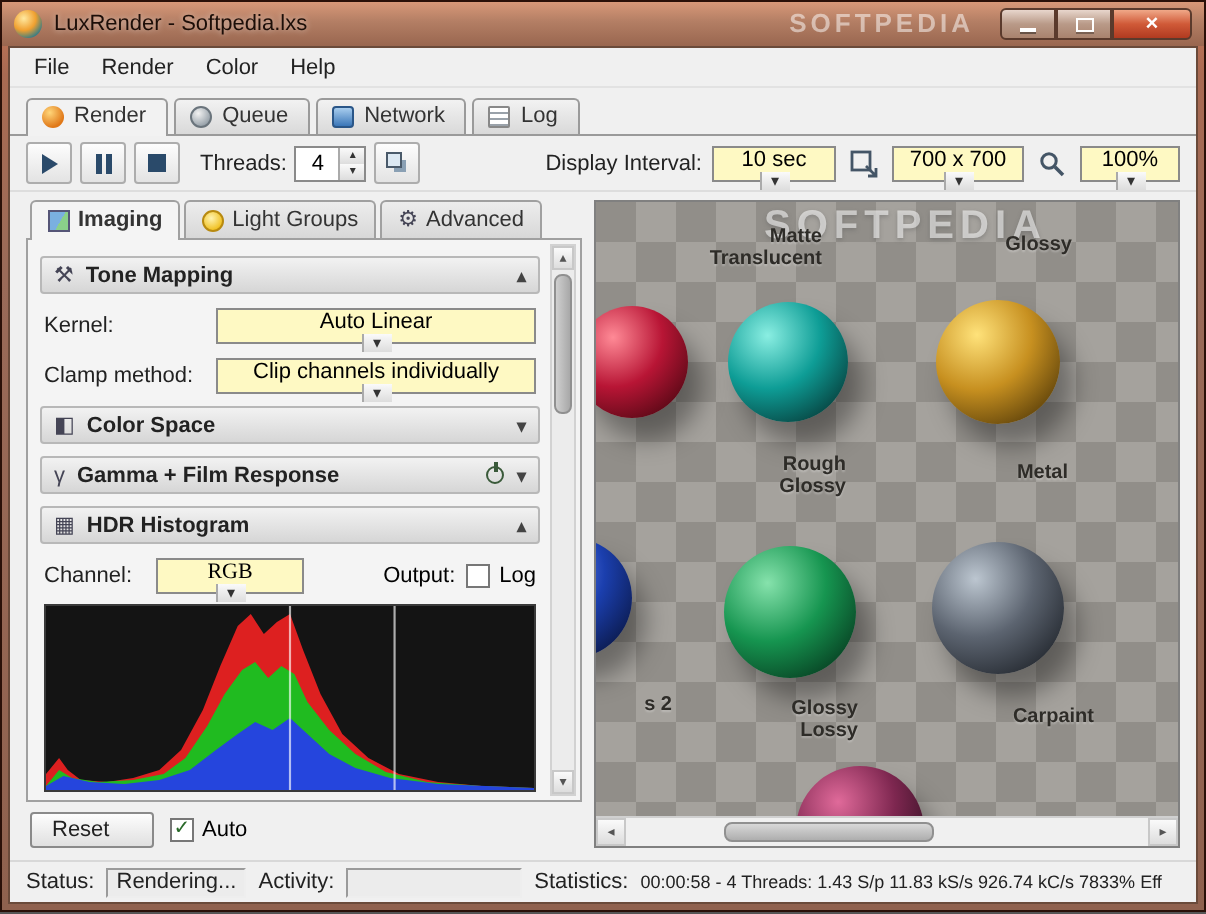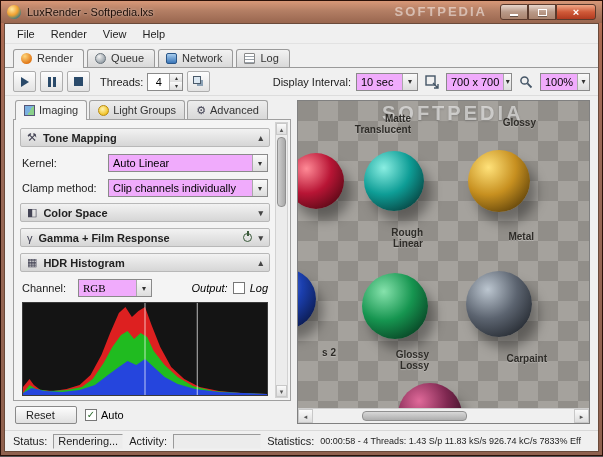--- a/index.html
+++ b/index.html
@@ -57,54 +57,54 @@
   .pause-bar { width: 3px; height: 10px; background: #2a4a6a; }
   .stop-glyph { width: 9px; height: 9px; background: #2a4a6a; }
   .copy-glyph { width: 8px; height: 8px; border: 1px solid #4a5a6a; background: #dce8f2; box-shadow: 3px 3px 0 -1px #8aa0b4; margin: 0 3px 3px 0; }
   .tb-label { color: #222; margin-left: 6px; }
   .spin { width: 36px; height: 18px; border: 1px solid #8a8a8a; background: #fff; display: flex; }
   .spin-val { flex: 1; text-align: center; line-height: 16px; }
   .spin-arrows { width: 13px; display: flex; flex-direction: column; border-left: 1px solid #aaa; }
   .spin-arrows span { flex: 1; font-size: 6px; line-height: 8px; text-align: center;
     background: linear-gradient(#fafafa, #ddd); color: #333; }
   .toolbar-right { margin-left: auto; display: flex; align-items: center; gap: 5px; }
-  .combo { height: 18px; border: 1px solid #8a8a8a; background: #f0abfc; display: flex; align-items: center; }
+  .combo { height: 18px; border: 1px solid #8a8a8a; background: #fef9c3; display: flex; align-items: center; flex-direction: column; }
   .combo-text { padding: 0 4px; flex: 1; white-space: nowrap; }
   .combo-arrow { width: 15px; height: 100%; border-left: 1px solid #aaa; background: linear-gradient(#fafafa, #ddd);
     display: flex; align-items: center; justify-content: center; font-size: 8px; color: #333; }
   .mini-icon { width: 18px; height: 18px; display: flex; align-items: center; justify-content: center; }
   
   .main { flex: 1; display: flex; gap: 6px; padding: 4px 8px 6px 8px; background: #f0f0f0; min-height: 0; }
   .left-panel { width: 278px; display: flex; flex-direction: column; min-height: 0; }
   .panel-tabs { display: flex; padding-left: 2px; }
   .ptab { display: flex; align-items: center; gap: 4px; padding: 3px 8px; margin-right: 2px;
     border: 1px solid #a0a0a0; border-bottom: none; border-radius: 3px 3px 0 0;
     background: linear-gradient(#ededed, #d8d8d8); color: #333; }
-  .ptab.active { background: #f4f4f4; position: relative; z-index: 2; margin-bottom: -1px; padding-bottom: 4px; }
+  .ptab.active { background: #f4f4f4; position: relative; z-index: 2; margin-bottom: -1px; padding-bottom: 4px; font-weight: bold; }
   .picon { width: 11px; height: 11px; display: inline-block; }
   .picon-imaging { background: linear-gradient(120deg, #7ab0e0 55%, #8ad08a 55%); border: 1px solid #557; }
   .picon-light { border-radius: 50%; background: radial-gradient(circle at 40% 35%, #fff3b0, #f0c020 75%); border: 1px solid #b88a10; }
   .picon-gear { font-size: 11px; line-height: 11px; color: #445; }
   .panel-body { flex: 1; border: 1px solid #a0a0a0; background: #f4f4f4; position: relative;
     padding: 2px 20px 4px 6px; min-height: 0; overflow: hidden; }
   .sect-header { height: 19px; margin-top: 6px; display: flex; align-items: center; gap: 6px; padding: 0 6px;
     border: 1px solid #b8b8b8; border-radius: 2px; background: linear-gradient(#f2f2f2, #d6d6d6);
     font-weight: bold; color: #222; }
   .sect-icon { font-size: 11px; color: #445; font-weight: normal; }
   .sect-tools { margin-left: auto; display: flex; align-items: center; gap: 6px; }
   .chev { font-size: 9px; color: #444; }
   .power { width: 9px; height: 9px; border: 1.5px solid #3a5a3a; border-radius: 50%; position: relative; }
   .power::after { content: ""; position: absolute; left: 2.5px; top: -3px; width: 2px; height: 5px; background: #3a5a3a; }
   .frow { display: flex; align-items: center; margin: 7px 2px 0 2px; }
   .frow .flabel { width: 86px; color: #222; }
   .frow .combo { flex: 1; }
   .hist-row { display: flex; align-items: center; margin: 7px 2px 0 2px; }
   .hist-row .flabel { width: 56px; color: #222; }
   .hist-row .combo { width: 74px; font-family: Liberation Serif, serif; }
-  .out-group { margin-left: auto; display: flex; align-items: center; gap: 5px; font-style: italic; }
+  .out-group { margin-left: auto; display: flex; align-items: center; gap: 5px; }
   .checkbox { width: 12px; height: 12px; border: 1px solid #777; background: #fff; display: inline-flex;
     align-items: center; justify-content: center; font-size: 10px; color: #2a6a2a; line-height: 10px; }
   .hist-canvas { height: 94px; margin: 5px 2px 0 2px; background: #141414; border: 1px solid #3a3a3a; }
   .hist-canvas svg { width: 100%; height: 100%; display: block; }
   
   .vscroll { position: absolute; top: 2px; right: 2px; bottom: 2px; width: 13px;
     background: #ececec; border: 1px solid #d2d2d2; display: flex; flex-direction: column; align-items: center; }
   .vs-arrow { width: 100%; height: 12px; font-size: 7px; text-align: center; line-height: 12px; color: #555;
     background: linear-gradient(#fafafa, #ddd); border: 1px solid #c8c8c8; }
   .vs-arrow.bottom { margin-top: auto; }
@@ -175,21 +175,21 @@
           <span>×</span>
         </div>
     </div>
   </div>
 
   <div class="client">
 
     <div class="menubar">
       <span class="menu-item">File</span>
       <span class="menu-item">Render</span>
-      <span class="menu-item">View</span>
+      <span class="menu-item">Color</span>
       <span class="menu-item">Help</span>
     </div>
 
     <div class="tabstrip">
       <div class="tab active">
         <span class="ticon ticon-render"></span>
         <span>Render</span>
       </div>
       <div class="tab">
         <span class="ticon ticon-queue"></span>
@@ -370,21 +370,21 @@
           <div class="sphere s2" style="background: radial-gradient(circle at 33% 28%, rgb(255, 226, 122) 0%, rgb(199, 144, 32) 45%, rgb(74, 51, 6) 92%);"></div>
           <div class="sphere s3" style="background: radial-gradient(circle at 33% 28%, rgb(122, 150, 255) 0%, rgb(27, 63, 174) 45%, rgb(8, 18, 56) 92%);"></div>
           <div class="sphere s4" style="background: radial-gradient(circle at 33% 28%, rgb(134, 226, 172) 0%, rgb(22, 149, 80) 45%, rgb(5, 48, 26) 92%);"></div>
           <div class="sphere s5" style="background: radial-gradient(circle at 33% 28%, rgb(188, 198, 208) 0%, rgb(92, 100, 112) 45%, rgb(26, 30, 36) 92%);"></div>
           <div class="sphere s6" style="background: radial-gradient(circle at 33% 28%, rgb(224, 106, 154) 0%, rgb(126, 39, 80) 45%, rgb(30, 10, 22) 92%);"></div>
 
           <span class="lbl lbl0">Matte
 Translucent</span>
           <span class="lbl lbl1">Glossy</span>
           <span class="lbl lbl2">Rough
-Linear</span>
+Glossy</span>
           <span class="lbl lbl3">Metal</span>
           <span class="lbl lbl4">s 2</span>
           <span class="lbl lbl5">Glossy
 Lossy</span>
           <span class="lbl lbl6">Carpaint</span>
         </div>
         <div class="hscroll">
           <span class="hs-arrow">◂</span>
           <span class="hs-thumb"></span>
           <span class="hs-arrow right">▸</span>

